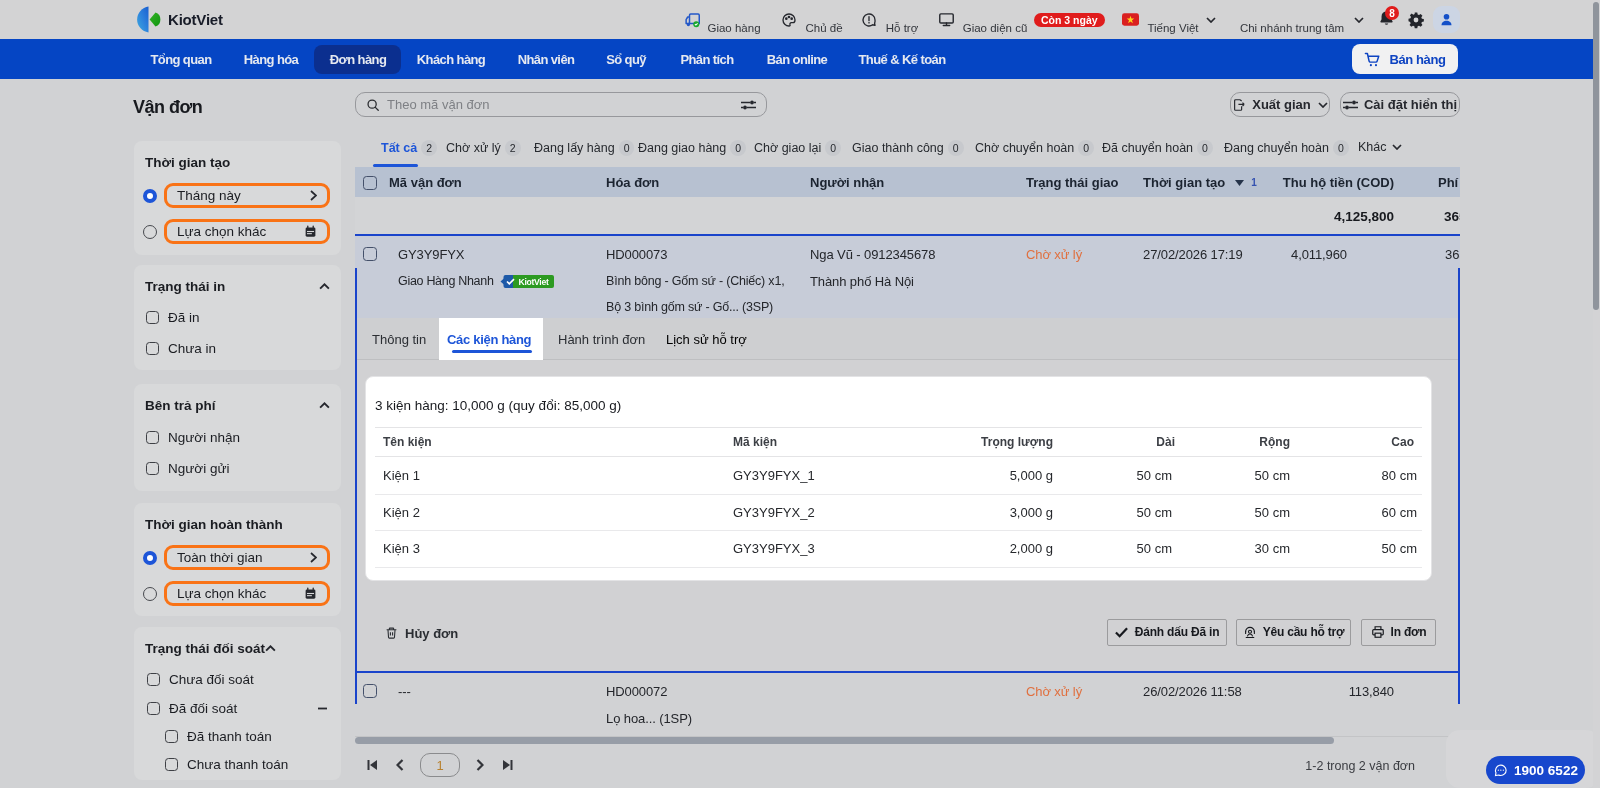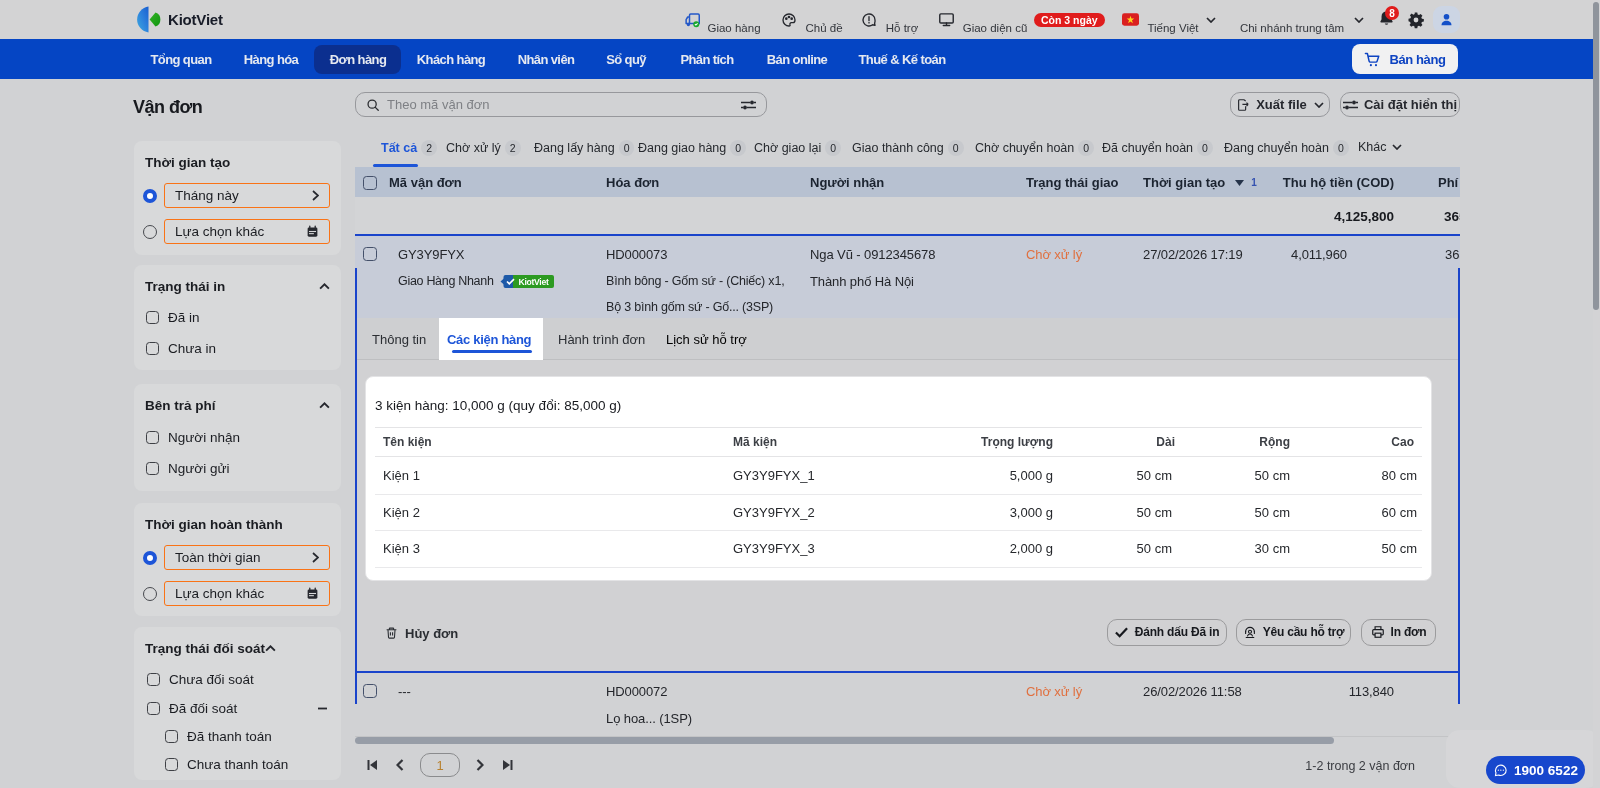--- a/index.html
+++ b/index.html
@@ -5,21 +5,21 @@
 html,body{margin:0;padding:0}
 body{width:1600px;height:788px;overflow:hidden;font-family:"Liberation Sans",sans-serif;background:#d1d2d4;position:relative}
 .a{position:absolute}
 .b{font-weight:700}
 .card{background:#d8d9da;border-radius:8px}
 .flx{display:flex;align-items:center}
 svg{display:block}
 .tb{top:22px;font-size:11.5px;color:#33363c;transform:translateX(-50%);white-space:nowrap}
 .nv{top:52px;font-size:13px;font-weight:700;color:#e6e9f0;letter-spacing:-0.6px;transform:translateX(-50%);white-space:nowrap}
 .tab{top:140px;font-size:12.5px;color:#26292e;white-space:nowrap;display:flex;align-items:center}
-.sinput{width:166px;height:25px;border:1px solid #f97316;border-radius:3px;box-sizing:border-box;font-size:13.5px;color:#1b1d22;padding:0 10px;justify-content:space-between}
+.sinput{width:166px;height:25px;border:3px solid #f97316;border-radius:9px;box-sizing:border-box;font-size:13.5px;color:#1b1d22;padding:0 10px;justify-content:space-between}
 .radio-on{width:14px;height:14px;border-radius:50%;background:#fff;border:4px solid #1d55d8;box-sizing:border-box;display:inline-block}
 .radio-off{width:14px;height:14px;border-radius:50%;border:1.6px solid #47494e;box-sizing:border-box;display:inline-block}
 .cb{width:13px;height:13px;border:1.6px solid #3e4045;border-radius:3.5px;box-sizing:border-box;display:inline-block}
 .clbl{font-size:13.5px;color:#1b1d22;margin-left:9px}
 .btn2{border:1px solid #97989c;border-radius:10px;box-sizing:border-box}
 .pill{background:#c7c9cd;border-radius:8px;font-size:10.5px;font-weight:400;color:#26292e;height:16px;line-height:16px;padding:0 5px;margin-left:4px}
 .hdr{font-size:13px;font-weight:700;color:#1c2430}
 .cbt{width:14px;height:14px;border:1.7px solid #44506a;border-radius:3.5px;box-sizing:border-box;display:inline-block}
 .cell{font-size:13px;color:#24262b;letter-spacing:-0.1px}
 </style>
@@ -243,21 +243,21 @@
       <path d="M0 3.5h9M13 3.5h2M0 8.5h2M6 8.5h9"></path>
       <circle cx="11" cy="3.5" r="1.9" fill="#26282e" stroke="none"></circle>
       <circle cx="4" cy="8.5" r="1.9" fill="#26282e" stroke="none"></circle>
     </svg>
 </div>
 <div class="a flx btn2" style="left:1230px;top:92px;width:100px;height:25px;justify-content:center">
 <svg width="14" height="14" viewBox="0 0 24 24" fill="none" stroke="#26282e" stroke-width="2">
       <path d="M14 3H6a1.5 1.5 0 0 0-1.5 1.5v15A1.5 1.5 0 0 0 6 21h9a1.5 1.5 0 0 0 1.5-1.5V14"></path>
       <path d="M14 3l2.5 2.5M11 11h10M21 11l-3-3M21 11l-3 3"></path>
     </svg>
-<span class="b" style="font-size:13px;color:#26282e;margin:0 7px 0 6px">Xuất file</span>
+<span class="b" style="font-size:13px;color:#26282e;margin:0 7px 0 6px">Xuất gian</span>
 <svg width="10" height="6" viewBox="0 0 10 6" fill="none" stroke="#26282e" stroke-width="1.7">
       <path d="M1 1l4 4 4-4"></path>
     </svg>
 </div>
 <div class="a flx btn2" style="left:1340px;top:92px;width:120px;height:25px;justify-content:center">
 <svg width="15" height="12" viewBox="0 0 15 12" fill="none" stroke="#26282e" stroke-width="1.6">
       <path d="M0 3.5h9M13 3.5h2M0 8.5h2M6 8.5h9"></path>
       <circle cx="11" cy="3.5" r="1.9" fill="#26282e" stroke="none"></circle>
       <circle cx="4" cy="8.5" r="1.9" fill="#26282e" stroke="none"></circle>
     </svg>
@@ -427,17 +427,17 @@
       <path d="M21 11.5a8.5 8.5 0 0 1-8.5 8.5c-1.2 0-2.4-.2-3.4-.7L4 20l.8-4.5A8.5 8.5 0 1 1 21 11.5z"></path>
       <circle cx="8.5" cy="11.5" r="1" fill="#fff" stroke="none"></circle>
       <circle cx="12.5" cy="11.5" r="1" fill="#fff" stroke="none"></circle>
       <circle cx="16.5" cy="11.5" r="1" fill="#fff" stroke="none"></circle>
     </svg>
 <span class="b" style="font-size:13.5px;color:#fff;margin-left:6px">1900 6522</span>
 </div>
 <style>
 .ihdr{font-size:12px;font-weight:700;color:#3c3f45}
 .icell{font-size:13px;color:#26282c}
-.btn3{height:26.5px;border:1px solid #9b9b9d;border-radius:10px;box-sizing:border-box;justify-content:center}
+.btn3{height:26.5px;border:1px solid #9b9b9d;border-radius:2px;box-sizing:border-box;justify-content:center}
 </style>
 
 <div class="a" style="left:1593px;top:0;width:7px;height:788px;background:#d3d3d5"></div>
 <div class="a" style="left:1593px;top:2px;width:6px;height:308px;background:#8f949c;border-radius:3px"></div>
 
 </body></html>

